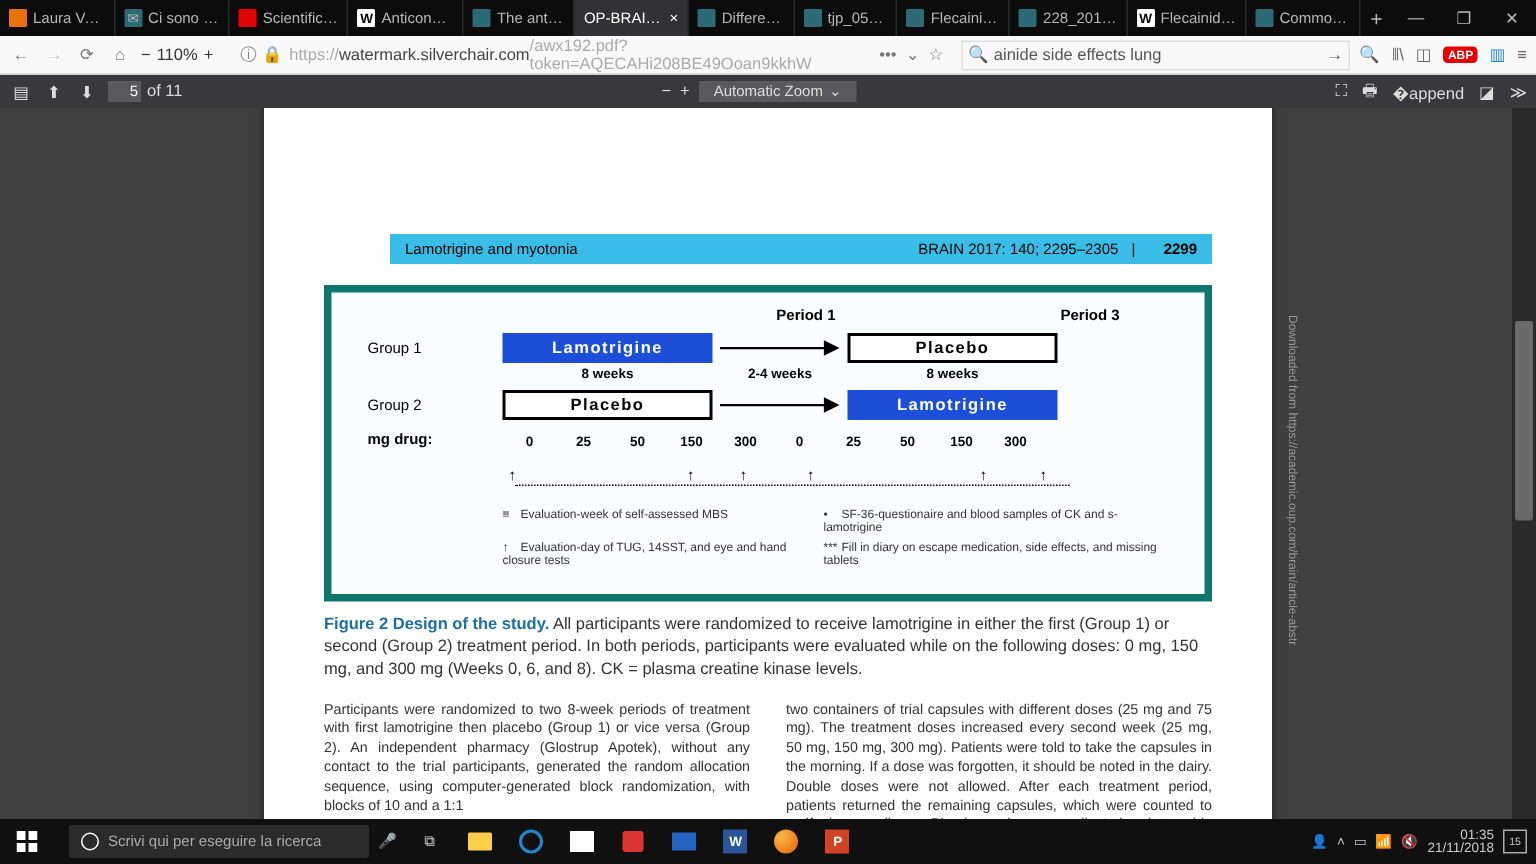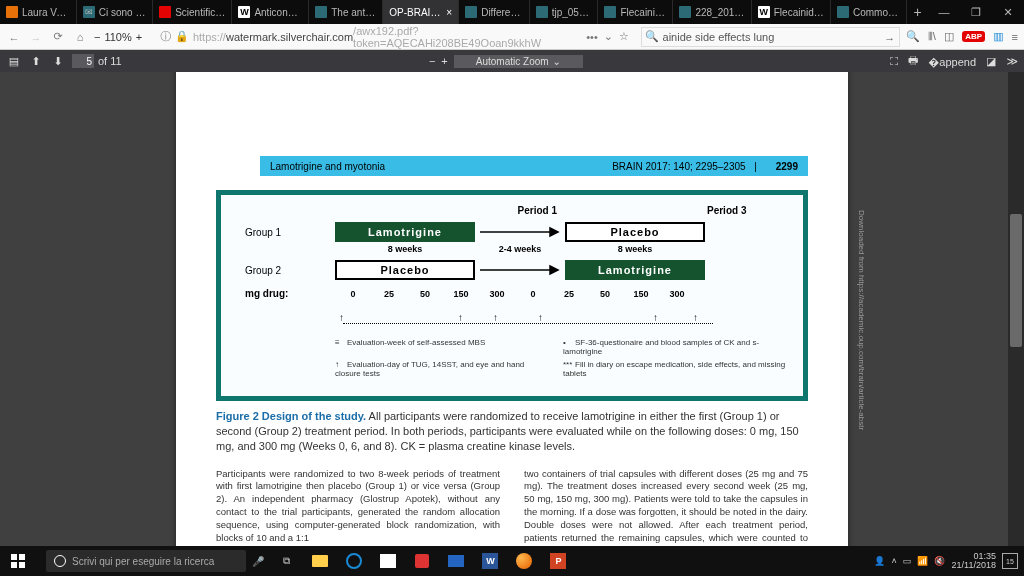--- a/index.html
+++ b/index.html
@@ -32,55 +32,55 @@
 .search-box { flex: 1; display: flex; align-items: center; border: 1px solid #ddd; height: 20px; padding: 0 4px; margin-left: 6px; }
 .search-box .mag { color: #888; margin-right: 3px; }
 .right-tools { display: flex; align-items: center; gap: 8px; margin-left: 8px; color: #666; }
 .abp { background: #e40303; color: #fff; border-radius: 3px; font-size: 8px; padding: 1px 3px; font-weight: bold; }
 
 
 .pdf-toolbar { height: 22px; background: #38383d; color: #ddd; display: flex; align-items: center; font-size: 11px; padding: 0 6px; }
 .pdf-toolbar .side { width: 16px; height: 16px; display: inline-flex; align-items: center; justify-content: center; margin-right: 6px; }
 .page-input { width: 22px; height: 14px; background: #5a5a5e; color: #fff; border: none; text-align: right; font-size: 10px; padding-right: 2px; }
 .pdf-center { margin-left: auto; margin-right: auto; display: flex; align-items: center; gap: 6px; }
-.zoom-select { background: #5a5a5e; color: #ddd; font-size: 10px; padding: 1px 22px; display: inline-flex; align-items: center; gap: 4px; }
+.zoom-select { background: #5a5a5e; color: #ddd; font-size: 10px; padding: 1px 10px; display: inline-flex; align-items: center; gap: 4px; }
 .pdf-right { display: flex; align-items: center; gap: 10px; }
 
 
 .pdf-viewport { position: relative; height: calc(576px - 24px - 26px - 22px - 30px); background: #404040; overflow: hidden; }
 .pdf-page { position: absolute; left: 176px; top: -8px; width: 672px; height: 520px; background: #fff; box-shadow: 0 0 6px rgba(0,0,0,.5); padding: 0; }
 
 .page-inner { padding: 0 40px; }
 
 .blue-header { margin-top: 92px; background: #39bde6; color: #000; height: 20px; display: flex; align-items: center; padding: 0 10px; font-size: 10px; margin-left: 44px; }
 .blue-header .right { margin-left: auto; }
 .blue-header .pagenum { font-weight: bold; margin-left: 10px; }
 .blue-header .pipe { margin: 0 6px; }
 
 .diagram-wrap { margin: 14px 0 0; border: 5px solid #0f766e; padding: 10px 24px 18px; position: relative; background: #fafdff; }
 .dia-row { display: flex; align-items: center; font-size: 10px; }
 .period-labels { justify-content: center; gap: 150px; font-weight: bold; }
 .group-row { margin-top: 6px; }
 .grp-label { width: 90px; text-align: left; font-size: 10px; }
-.drug-box { width: 140px; height: 20px; background: #14532d; color: #fff; display: flex; align-items: center; justify-content: center; font-weight: bold; letter-spacing: 1px; font-size: 11px; }
+.drug-box { width: 140px; height: 20px; background: #1d4ed8; color: #fff; display: flex; align-items: center; justify-content: center; font-weight: bold; letter-spacing: 1px; font-size: 11px; }
 .drug-box.white { background: #fff; color: #000; border: 2px solid #000; }
 .arrow-mid { width: 90px; display: flex; align-items: center; justify-content: center; }
 .arrow-svg { stroke: #000; stroke-width: 1.5; fill: #000; }
 .weeks-row { margin-top: 2px; }
 .wk-lbl { width: 140px; text-align: center; font-weight: bold; font-size: 9px; }
 .wk-mid { width: 90px; text-align: center; font-weight: bold; font-size: 9px; }
 
 .mg-row { margin-top: 8px; font-size: 9px; }
 .mg-strip { display: flex; gap: 0; font-weight: bold; }
 .mg-cell { width: 36px; text-align: center; position: relative; }
 
 .dotted-line { margin-top: 24px; margin-left: 98px; border-top: 1.5px dotted #000; width: 370px; position: relative; }
 .dotted-line .tick { position: absolute; top: -12px; font-size: 10px; }
 
-.legend { margin-top: 14px; margin-left: 90px; font-size: 8px; color: #333; display: grid; grid-template-columns: 210px 230px; gap: 4px 18px; }
+.legend { margin-top: 14px; margin-left: 90px; font-size: 8px; color: #333; display: grid; grid-template-columns: 210px 230px; gap: 4px 4px; }
 .legend .sym { display: inline-block; width: 12px; }
 
 .fig-caption { margin-top: 8px; font-size: 11px; color: #333; line-height: 1.35; }
 .fig-caption b { color: #1b6ea8; }
 
 .body-cols { margin-top: 14px; display: flex; gap: 24px; font-size: 9.5px; line-height: 1.35; color: #333; text-align: justify; }
 .body-cols .col { flex: 1; }
 .body-cols h2 { color: #1b7db3; font-size: 13px; font-weight: bold; margin-bottom: 6px; }
 
 .side-text { position: absolute; right: -18px; top: 146px; writing-mode: vertical-rl; font-size: 8px; color: #999; }

